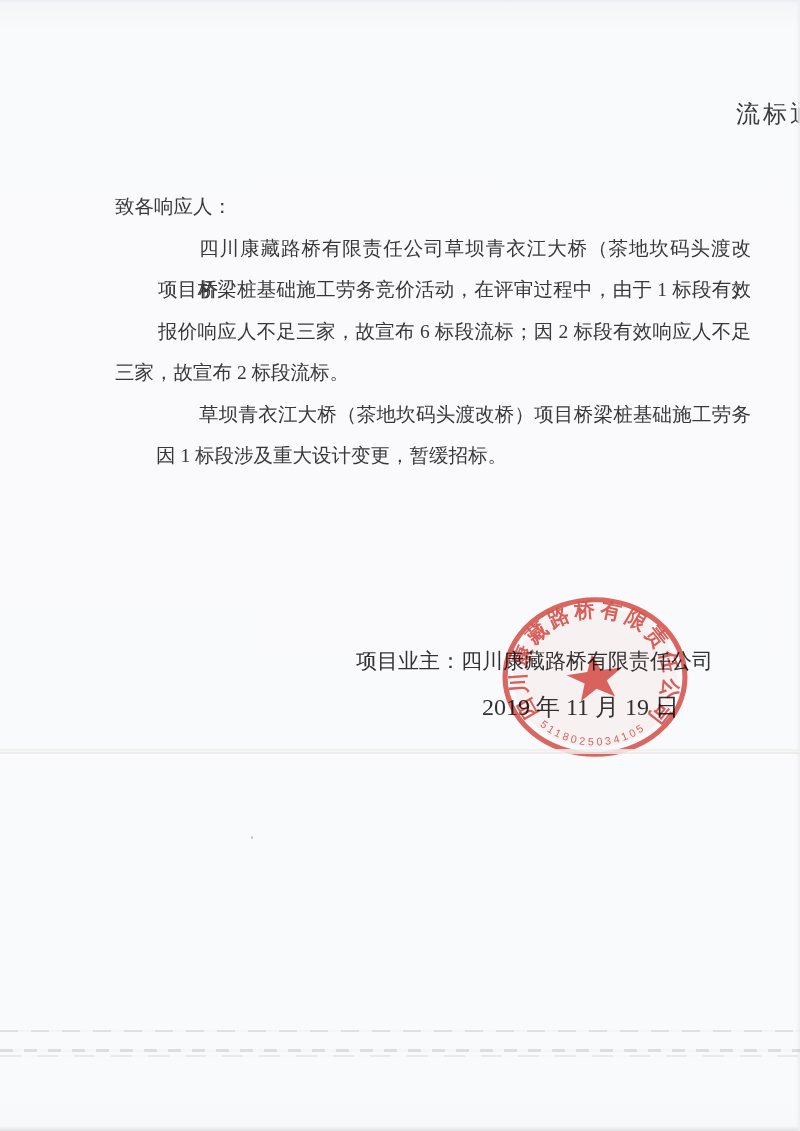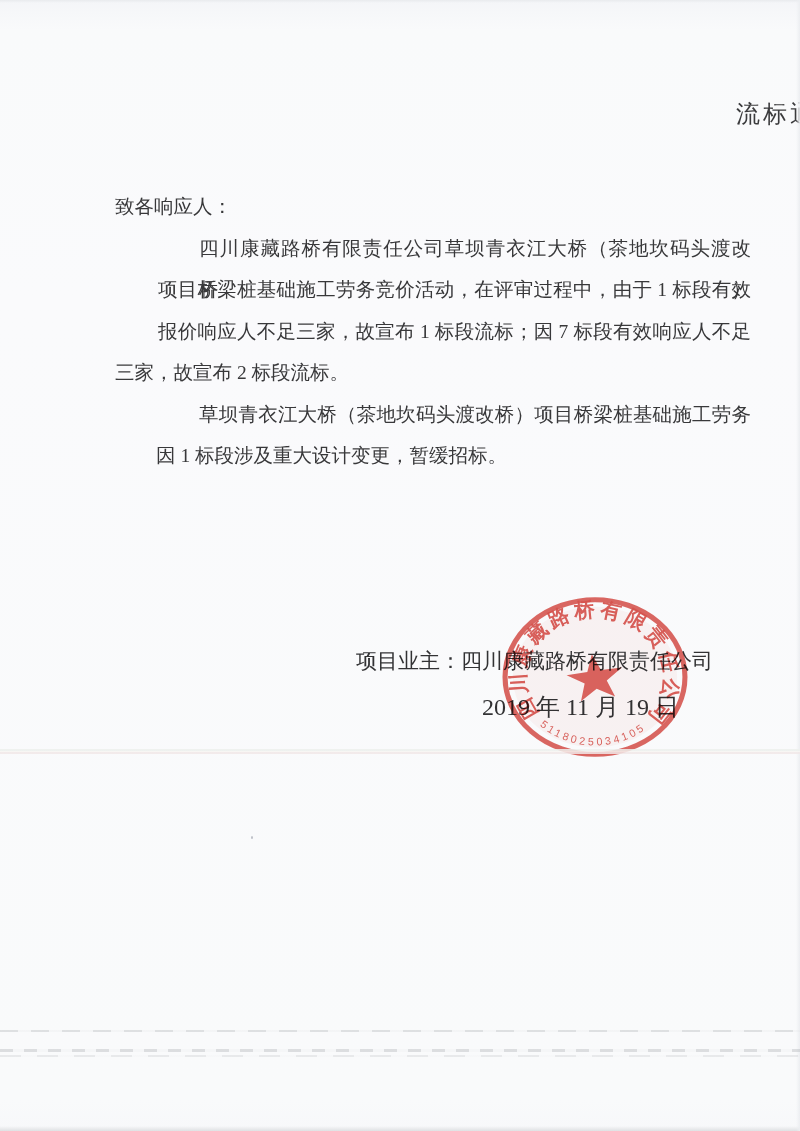--- a/index.html
+++ b/index.html
@@ -66,21 +66,21 @@
 <body>
 
 <div class="page">
 
   <div class="doc-title">流标通知</div>
 
   <div class="body-block">
       <div class="line">致各响应人：</div>
       <div class="line indent fill">四川康藏路桥有限责任公司草坝青衣江大桥（茶地坎码头渡改桥）</div>
       <div class="line fill">项目桥梁桩基础施工劳务竞价活动，在评审过程中，由于 1 标段有效</div>
-      <div class="line fill">报价响应人不足三家，故宣布 1 标段流标；因 7 标段有效响应人不足</div>
+      <div class="line fill">报价响应人不足三家，故宣布 6 标段流标；因 2 标段有效响应人不足</div>
       <div class="line">三家，故宣布 2 标段流标。</div>
       <div class="line indent fill">草坝青衣江大桥（茶地坎码头渡改桥）项目桥梁桩基础施工劳务</div>
       <div class="line indent">因 1 标段涉及重大设计变更，暂缓招标。</div>
     </div>
 
   <div class="sig-owner">项目业主：四川康藏路桥有限责任公司</div>
   <div class="sig-date">2019 年 11 月 19 日</div>
 
   <svg class="stamp" viewBox="0 0 200 180" xmlns="http://www.w3.org/2000/svg" aria-hidden="true">
     <defs>

